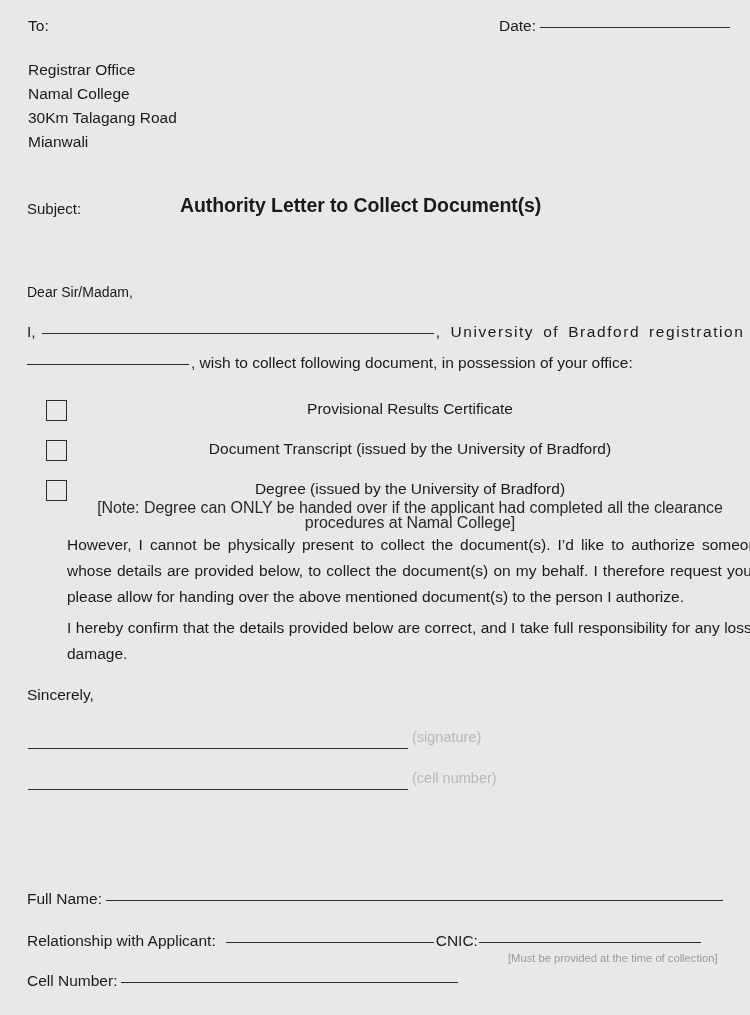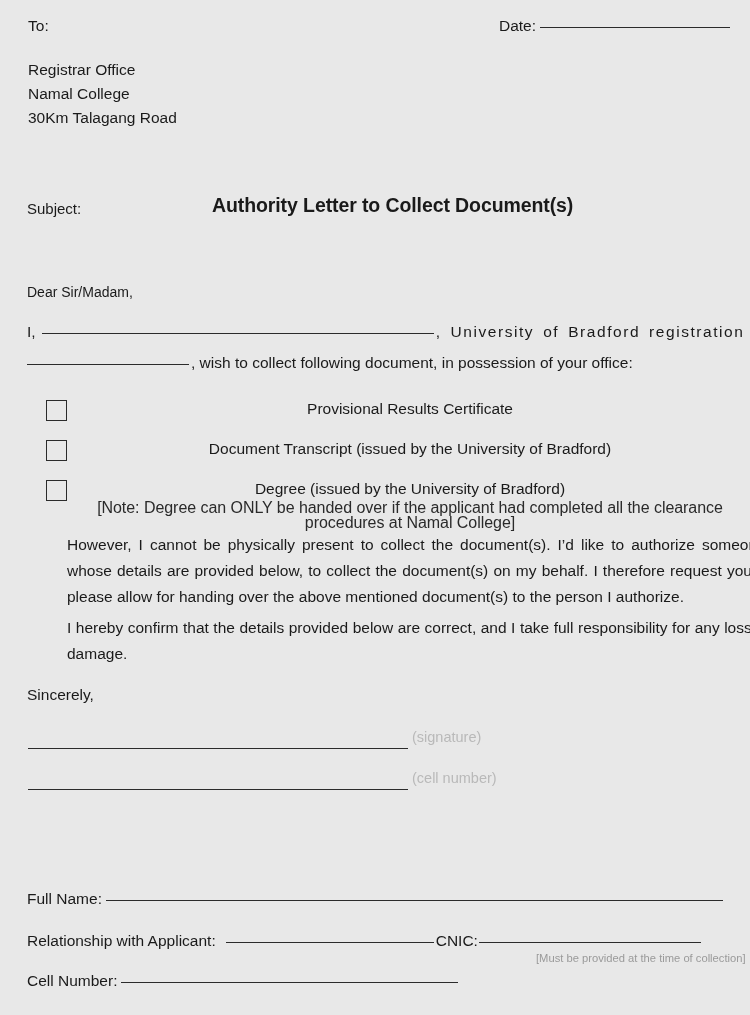--- a/index.html
+++ b/index.html
@@ -67,21 +67,21 @@
 
   
   .subject-label {
     position: absolute;
     left: 27px;
     top: 200px;
     font-size: 15px;
   }
   .doc-title {
     position: absolute;
-    left: 212px;
+    left: 180px;
     top: 194px;
     font-size: 19.5px;
     font-weight: bold;
     letter-spacing: -.1px;
     white-space: nowrap;
   }
 
   
   .salutation {
     position: absolute;
@@ -213,41 +213,41 @@
   .row-relationship .cnic-label { margin-left: 2px; }
   .row-relationship .rule.r-cnic { width: 222px; margin-left: 1px; }
 
   .cnic-note {
     position: absolute;
     left: 508px;
     top: 952px;
     font-size: 11.2px;
     color: #9a9a9a;
     white-space: nowrap;
-    margin-left: 28px;
   }
 
   .row-cellnumber { left: 27px; top: 972px; }
   .row-cellnumber .rule { width: 337px; margin-left: 4px; }
 </style>
 </head>
 <body>
 
 <div id="page">
 
   <div class="to-label">To:</div>
 
   <div class="date-row">
     <span>Date:</span><span class="rule"></span>
   </div>
 
   <div class="address">
     <div>Registrar Office</div>
     <div>Namal College</div>
     <div>30Km Talagang Road</div>
+    <div>Mianwali</div>
   </div>
 
   <div class="subject-label">Subject:</div>
   <div class="doc-title">Authority Letter to Collect Document(s)</div>
 
   <div class="salutation">Dear Sir/Madam,</div>
 
   <div class="intro-l1">
     <span>I,</span><span class="rule"></span><span class="spacedtail">, University of Bradford registration no.</span>
   </div>

